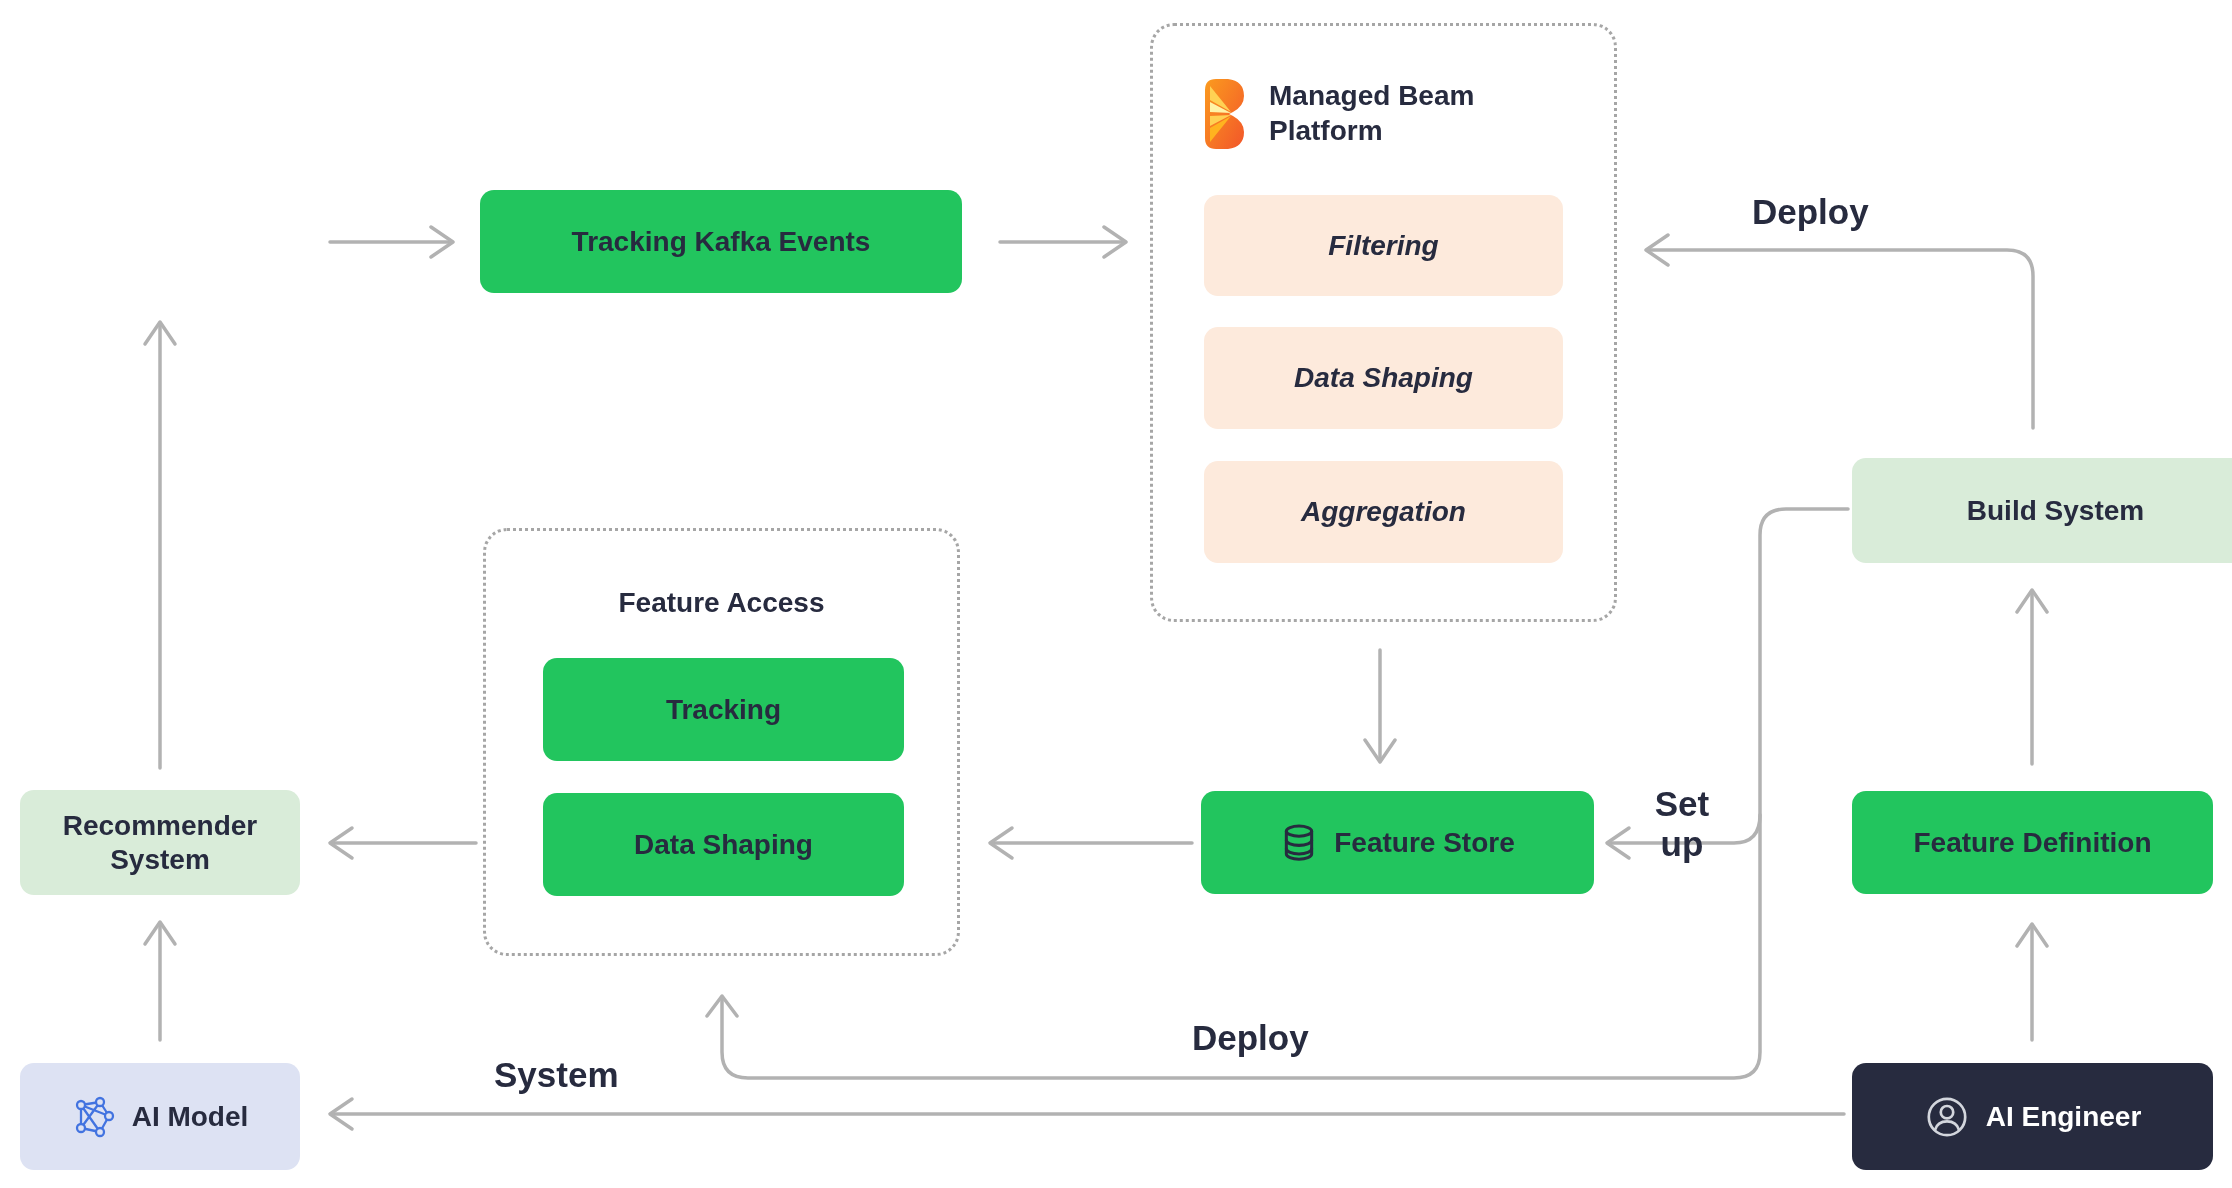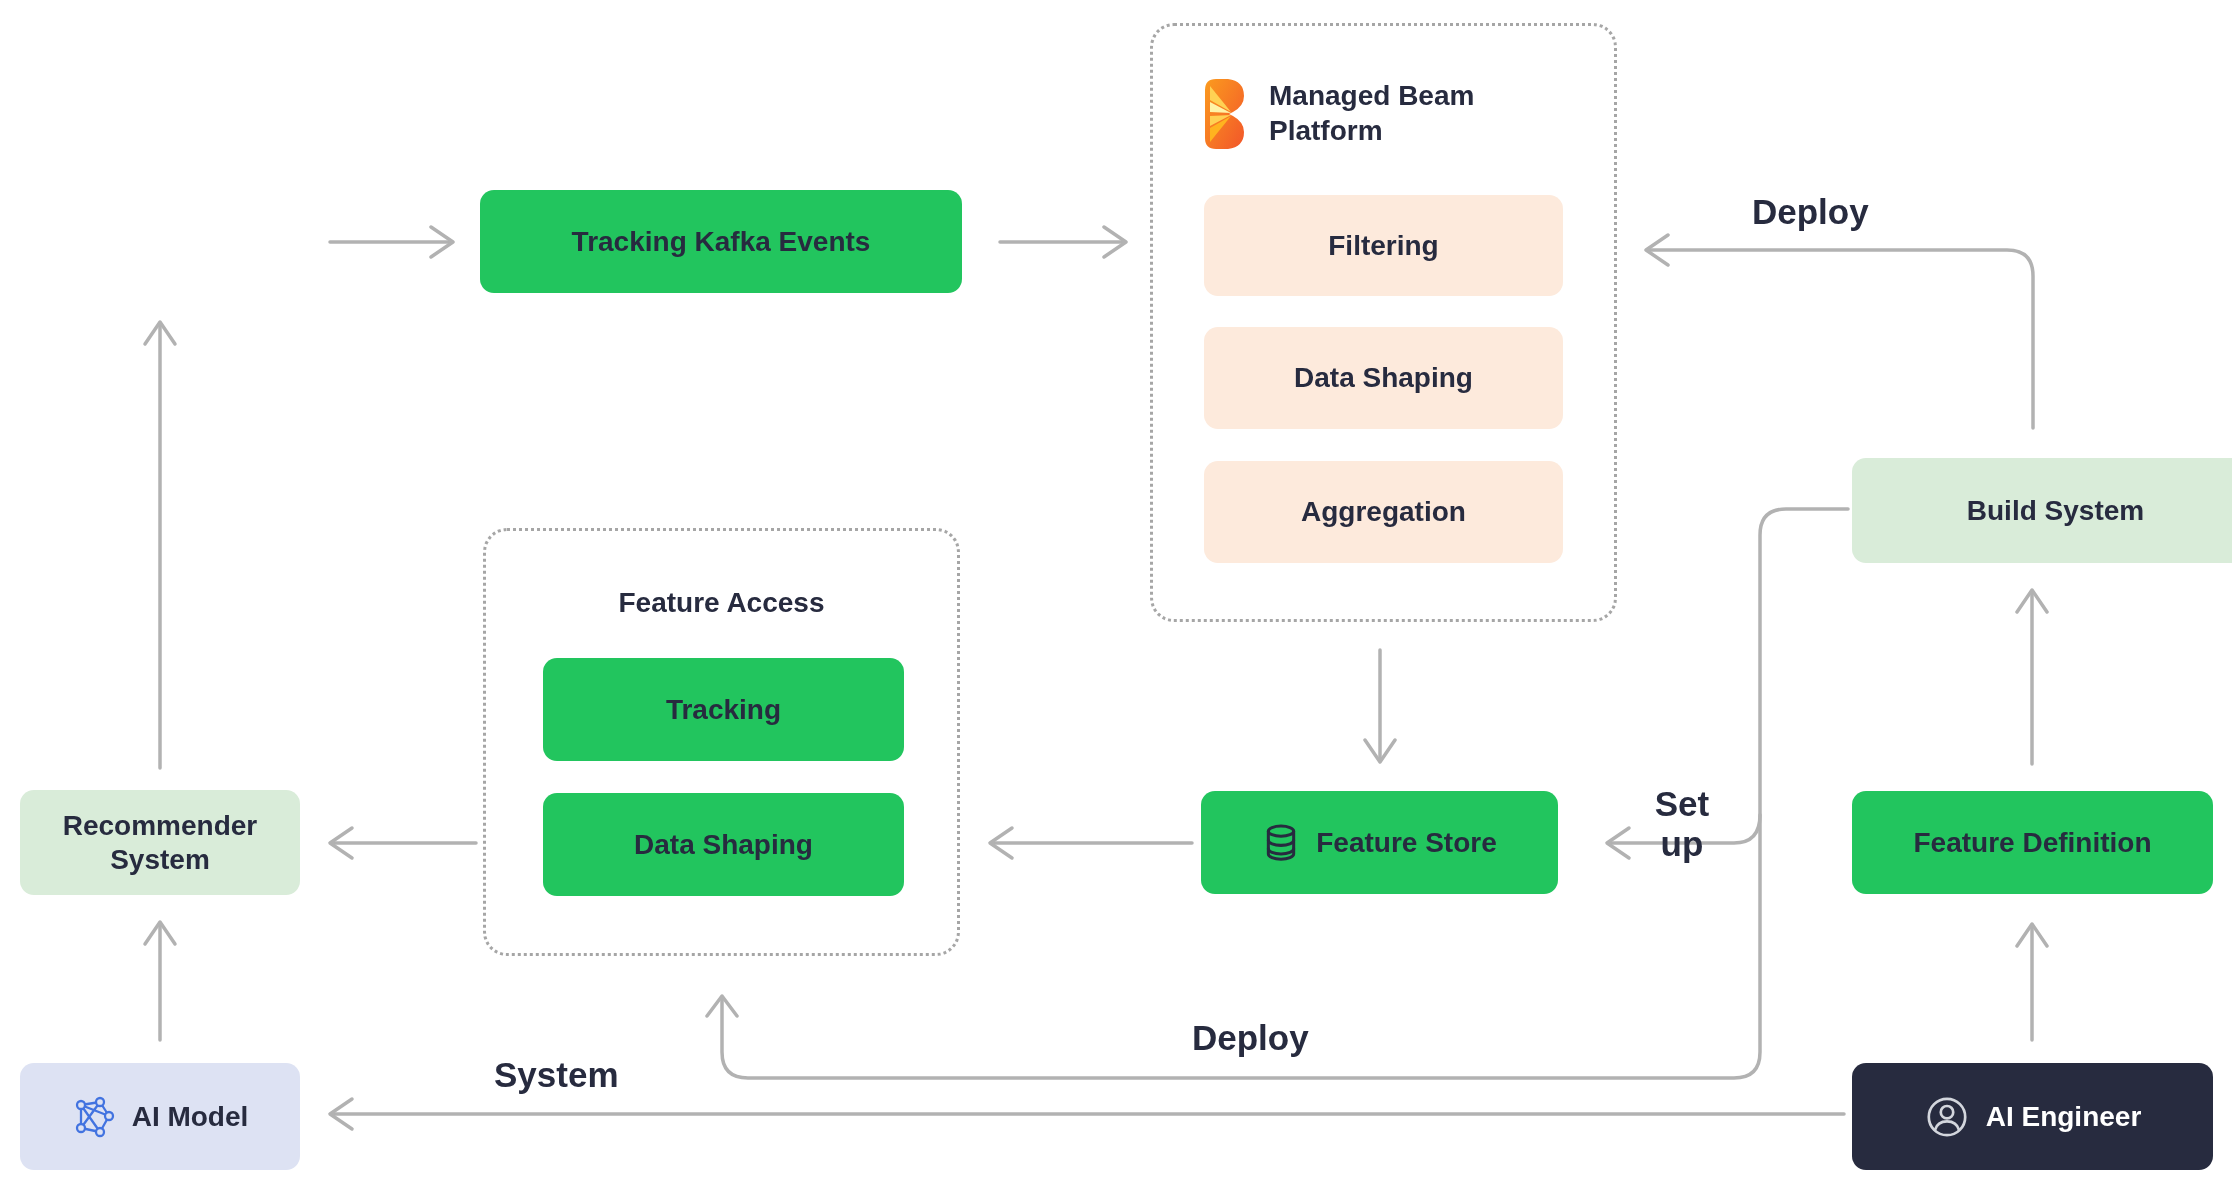--- a/index.html
+++ b/index.html
@@ -9,40 +9,40 @@
   }
   .arrows{position:absolute;left:0;top:0;z-index:1;}
   .arrows path{stroke:#b2b2b2;stroke-width:3.5;fill:none;stroke-linecap:round;stroke-linejoin:round;}
   .node{
     position:absolute;z-index:2;border-radius:14px;box-sizing:border-box;
     display:flex;align-items:center;justify-content:center;gap:16px;
     font-weight:700;font-size:28px;line-height:1.18;text-align:center;color:#272b3f;
   }
   .dark{background:#272b3f;color:#ffffff;}
   .gray{background:#22c55e;}
-  .peach{background:#fdeadc;}
+  .peach{background:#fdeadc;font-style:italic;}
   .green{background:#d9ecd9;}
   .lavender{background:#dde2f3;}
   .container{
     position:absolute;z-index:2;box-sizing:border-box;background:#ffffff;
     border:3px dotted #a6a6a6;border-radius:24px;
   }
   .container-title{position:absolute;left:0;right:0;text-align:center;font-weight:700;font-size:28px;color:#272b3f;}
   .edge-label{position:absolute;z-index:3;font-weight:700;font-size:35px;color:#272b3f;text-align:center;}
   .beam-header{position:absolute;left:50px;top:52px;display:flex;align-items:center;gap:18px;}
   .beam-title{font-weight:700;font-size:28px;line-height:1.24;text-align:left;width:230px;color:#272b3f;}
   
   .n-member{left:20px;top:190px;width:280px;height:103px;}
   .n-tracking{left:480px;top:190px;width:482px;height:103px;}
   .c-beam{left:1150px;top:23px;width:467px;height:599px;}
   .b-filtering{left:51px;top:169px;width:359px;height:101px;position:absolute;}
   .b-datashaping{left:51px;top:301px;width:359px;height:102px;position:absolute;}
   .b-aggregation{left:51px;top:435px;width:359px;height:102px;position:absolute;}
   .n-build{left:1852px;top:458px;width:407px;height:105px;}
-  .n-fstore{left:1201px;top:791px;width:357px;height:103px;align-items:center;}
+  .n-fstore{left:1201px;top:791px;width:393px;height:103px;align-items:center;}
   .n-fdef{left:1852px;top:791px;width:361px;height:103px;}
   .c-faccess{left:483px;top:528px;width:477px;height:428px;}
   .fa-title{top:56px;}
   .fa-retrieval{left:57px;top:127px;width:361px;height:103px;position:absolute;}
   .fa-datashaping{left:57px;top:262px;width:361px;height:103px;position:absolute;}
   .n-recsys{left:20px;top:790px;width:280px;height:105px;padding:0 14px;}
   .n-aimodel{left:20px;top:1063px;width:280px;height:107px;}
   .n-aieng{left:1852px;top:1063px;width:361px;height:107px;}
   .l-deploy-top{left:1752px;top:192px;width:112px;}
   .l-setup{left:1630px;top:784px;width:104px;}

